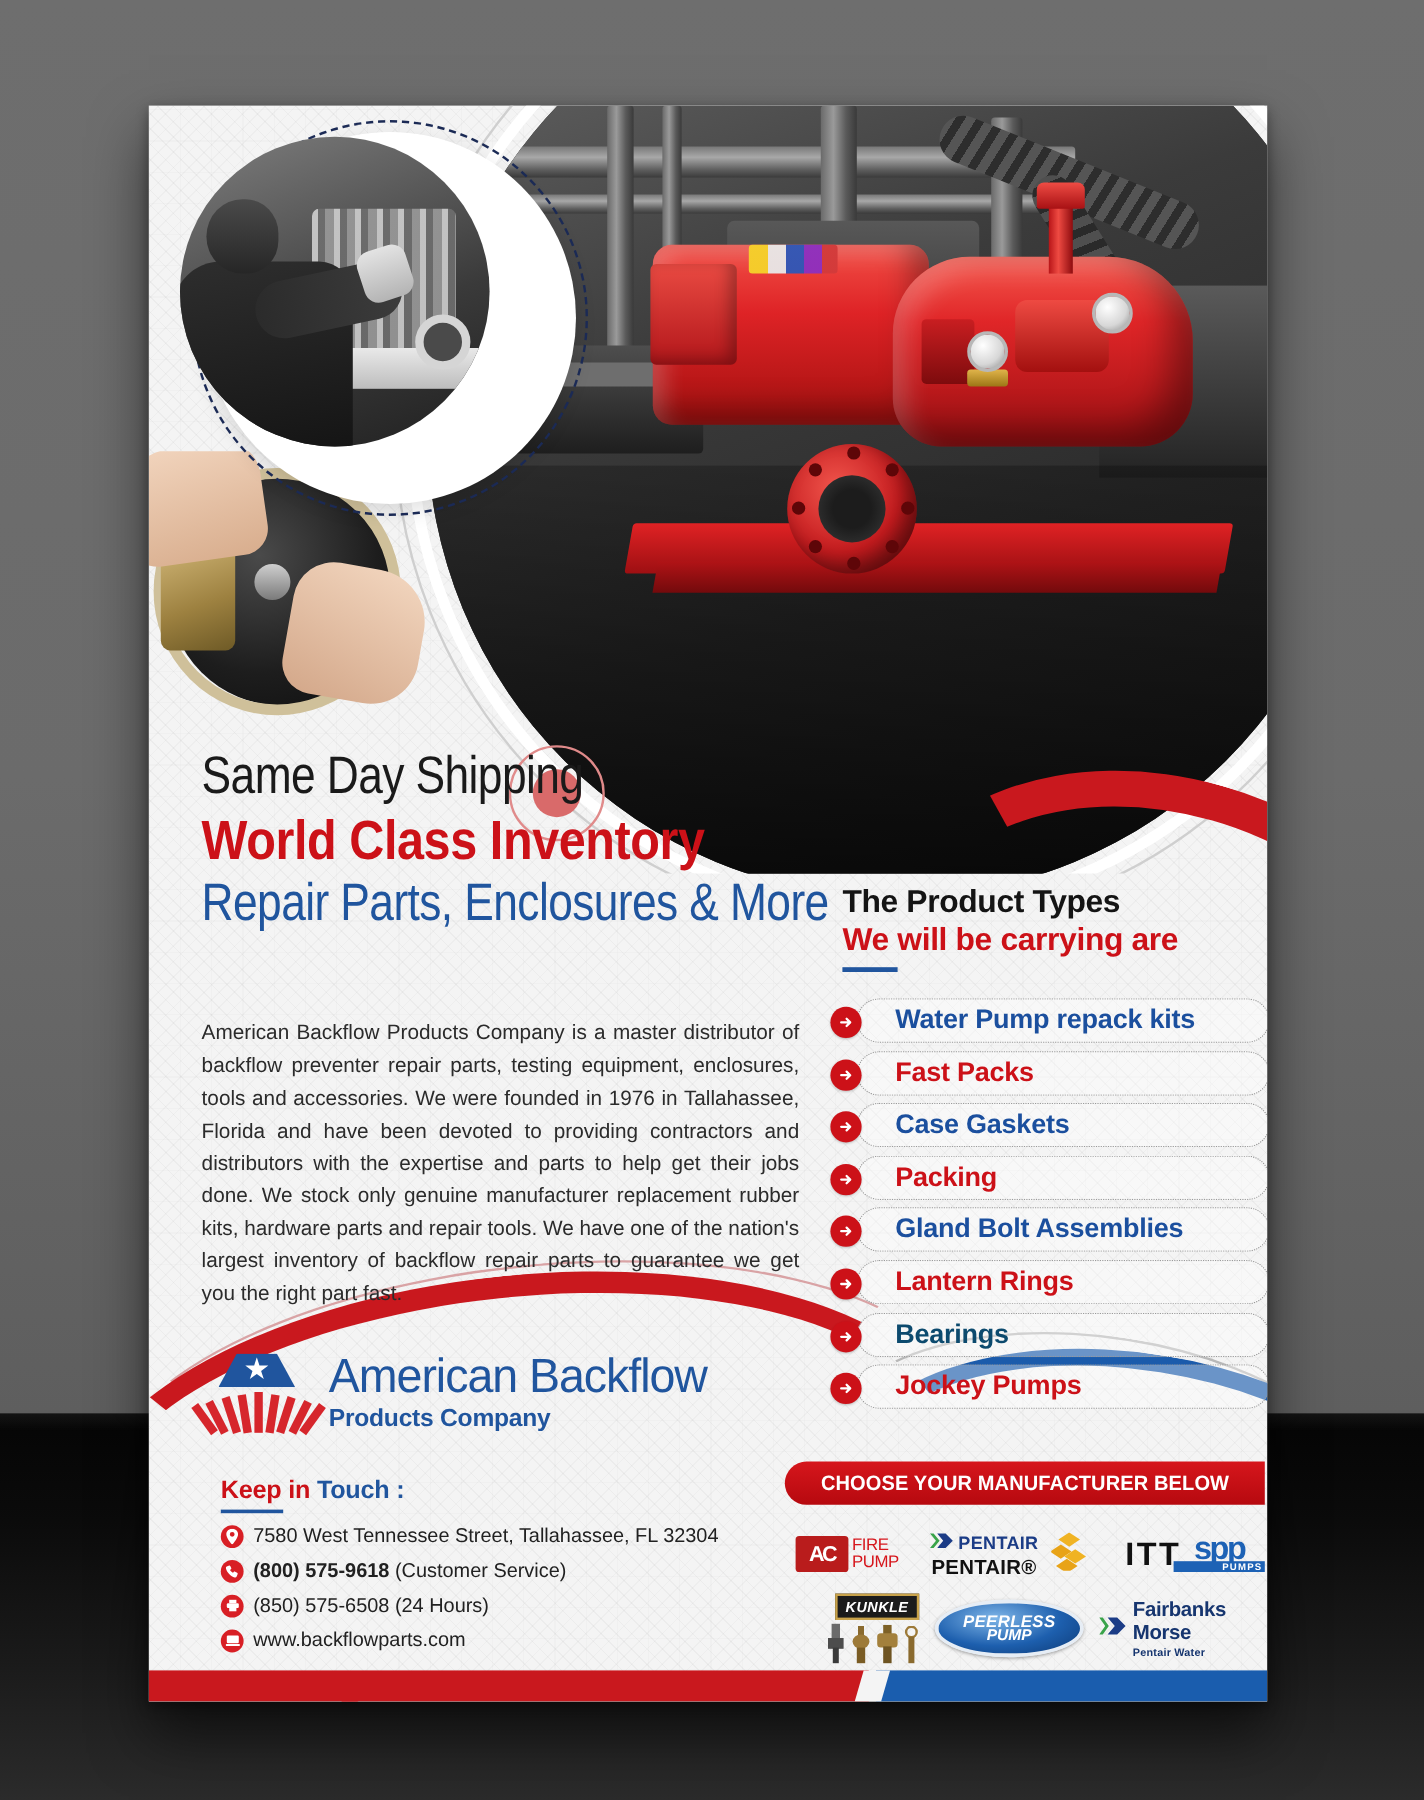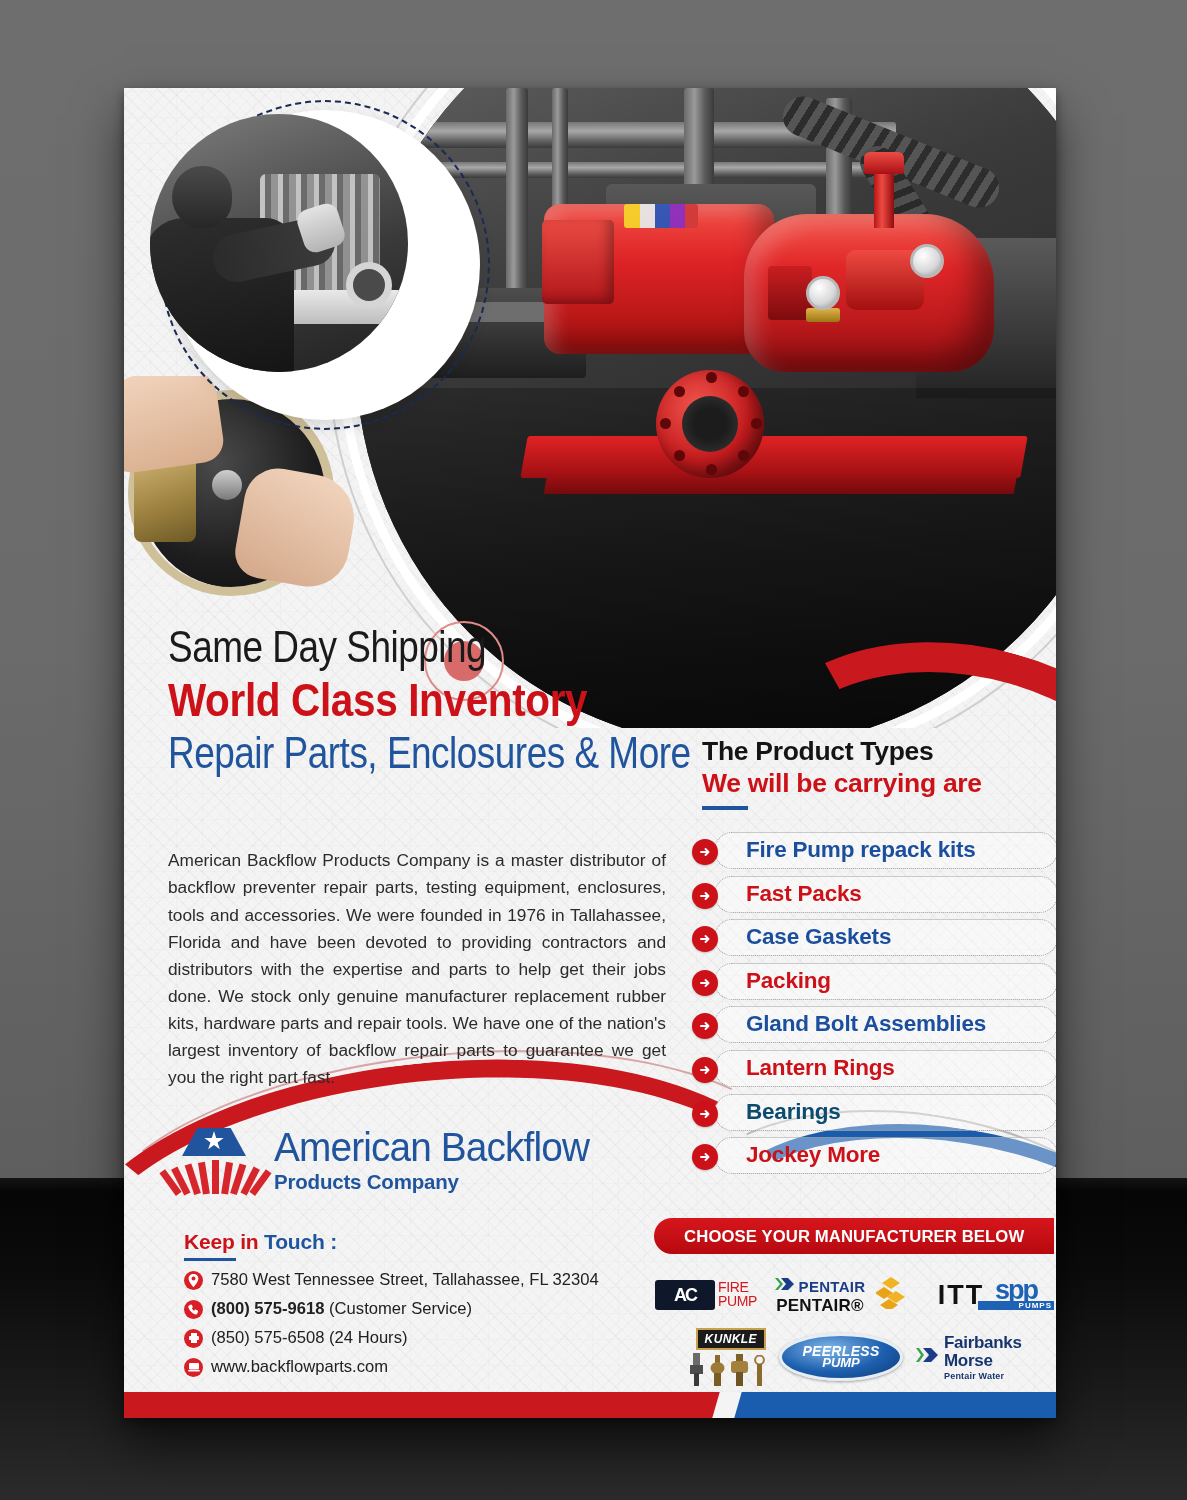--- a/index.html
+++ b/index.html
@@ -236,21 +236,21 @@
     display:flex;align-items:center;justify-content:center;color:#fff;font-size:18px;
     font-weight:bold;font-family:"Liberation Serif",serif;line-height:1;}
 
   
   .f-red{position:absolute;left:0;bottom:0;width:600px;height:26px;background:#c9181e;z-index:9;}
   .f-white{position:absolute;left:592px;bottom:0;width:22px;height:26px;background:#f4f4f4;
     transform:skewX(-16deg);z-index:10;}
   .f-blue{position:absolute;left:606px;bottom:0;width:326px;height:26px;background:#1a5dae;z-index:9;}
 
   
-  .ac-badge{width:60px;height:30px;background:#0f172a;border-radius:3px;color:#fff;
+  .ac-badge{width:44px;height:30px;background:#b91c1c;border-radius:3px;color:#fff;
     display:flex;align-items:center;justify-content:center;font-size:18px;font-weight:bold;
     letter-spacing:-2px;font-family:"Liberation Sans",sans-serif;}
   .ac-txt{color:#d6161c;font-size:14px;font-weight:normal;line-height:.98;margin-left:3px;letter-spacing:-.4px;}
   .pent-name{color:#1b3c86;font-size:15px;font-weight:bold;letter-spacing:.3px;line-height:1;}
   .pent-sub{color:#111;font-size:17px;font-weight:bold;letter-spacing:.2px;line-height:1;margin-top:1px;}
   .itt-txt{font-size:27px;font-weight:bold;color:#111;letter-spacing:2px;}
   .spp-txt{font-size:27px;font-weight:bold;color:#1d62b5;letter-spacing:-2px;line-height:.8;}
   .spp-sub{font-size:8px;font-weight:bold;color:#fff;background:#1d62b5;text-align:right;
     letter-spacing:1px;padding:0 2px;}
   .kunkle{background:#1b1b1b;color:#fff;font-size:12px;font-weight:bold;font-style:italic;
@@ -380,21 +380,21 @@
     </div>
 
     <div class="plist" id="product-list">
         <div class="prow">
           <div class="pill"></div>
           <div class="barrow">
             <svg width="14" height="14" viewBox="0 0 14 14">
               <path d="M3 7h7M7.5 4l3 3-3 3" stroke="#fff" stroke-width="1.9" fill="none" stroke-linecap="round" stroke-linejoin="round"></path>
             </svg>
           </div>
-          <div class="plabel" style="color:#1b4f9e">Fire Pump repack kits</div>
+          <div class="plabel" style="color:#1b4f9e">Water Pump repack kits</div>
         </div>
         <div class="prow">
           <div class="pill"></div>
           <div class="barrow">
             <svg width="14" height="14" viewBox="0 0 14 14">
               <path d="M3 7h7M7.5 4l3 3-3 3" stroke="#fff" stroke-width="1.9" fill="none" stroke-linecap="round" stroke-linejoin="round"></path>
             </svg>
           </div>
           <div class="plabel" style="color:#cc1118">Fast Packs</div>
         </div>
@@ -443,21 +443,21 @@
           </div>
           <div class="plabel" style="color:#0c4a6e">Bearings</div>
         </div>
         <div class="prow">
           <div class="pill"></div>
           <div class="barrow">
             <svg width="14" height="14" viewBox="0 0 14 14">
               <path d="M3 7h7M7.5 4l3 3-3 3" stroke="#fff" stroke-width="1.9" fill="none" stroke-linecap="round" stroke-linejoin="round"></path>
             </svg>
           </div>
-          <div class="plabel" style="color:#cc1118">Jockey More</div>
+          <div class="plabel" style="color:#cc1118">Jockey Pumps</div>
         </div>
       </div>
 
     <div class="blue-sw2"></div>
     <div class="blue-sw"></div>
 
     <div class="mfr-banner">
       <span>CHOOSE YOUR MANUFACTURER BELOW</span>
     </div>
 

